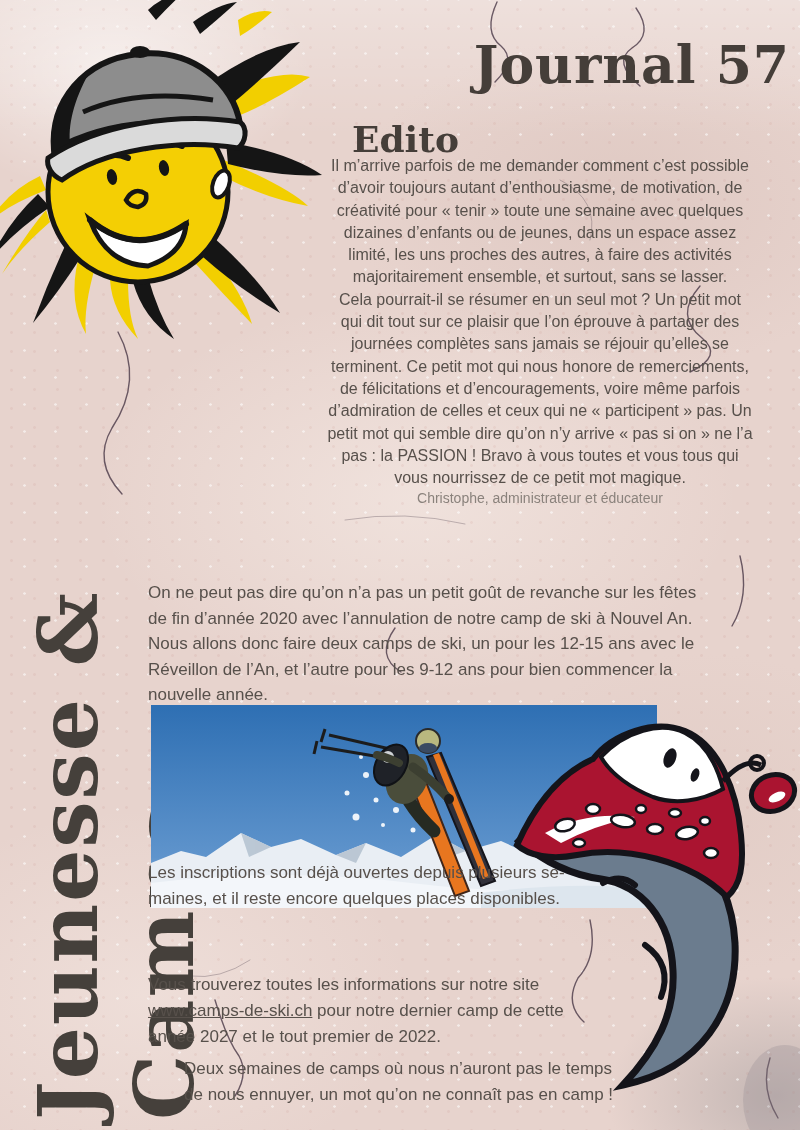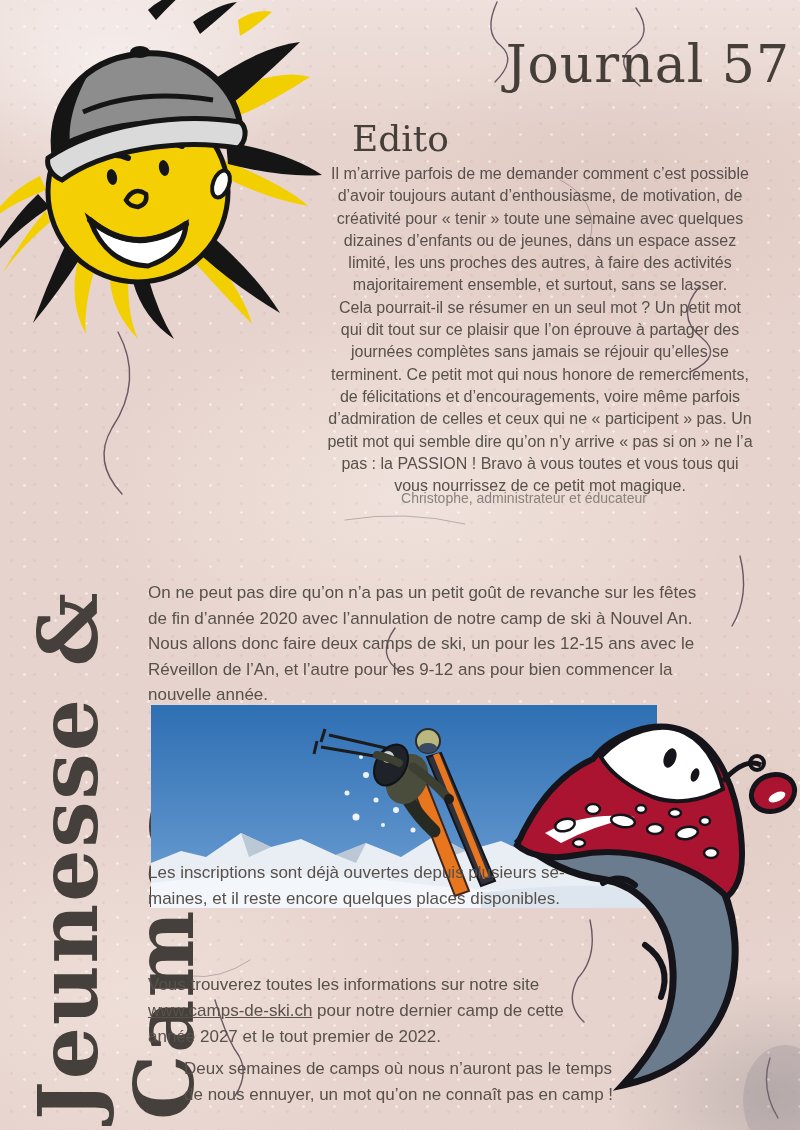--- a/index.html
+++ b/index.html
@@ -14,34 +14,34 @@
       radial-gradient(ellipse 430px 300px at 18% 88%, rgba(245,233,228,.50), transparent 62%),
       radial-gradient(ellipse 240px 170px at 97% 97%, rgba(168,160,160,.55), transparent 70%);
     font-family:"Liberation Sans", sans-serif;}
   .texture{position:absolute;inset:0;pointer-events:none;
     background-image:
       radial-gradient(rgba(186,118,108,.10) 1.2px, transparent 1.9px),
       radial-gradient(rgba(255,255,255,.55) 1px, transparent 1.7px);
     background-size:23px 19px, 31px 27px;background-position:0 0, 9px 13px;}
   svg{position:absolute;display:block;}
   .cracks{left:0;top:0;}
-  .slab{font-family:"DejaVu Serif", serif;font-weight:normal;color:#453e39;}
+  .slab{font-family:"DejaVu Serif", serif;font-weight:bold;color:#453e39;}
   .brand{position:absolute;left:20px;top:320px;height:800px;
     writing-mode:vertical-rl;transform:rotate(180deg);
     font-family:"DejaVu Serif", serif;font-weight:bold;font-size:82px;
     letter-spacing:2px;color:#45403b;}
   .jtitle{position:absolute;top:34px;right:10px;font-size:52px;letter-spacing:1px;}
   .jdate{position:absolute;top:95px;right:54px;font-size:26px;color:#857e79;
     font-family:"DejaVu Sans", sans-serif;letter-spacing:.5px;}
   .edito-h{position:absolute;left:352px;top:118px;font-size:36px;}
   .pre{white-space:pre-line;}
   .body-text{color:#57504b;}
   .edito-p{position:absolute;left:280px;top:155px;width:520px;text-align:center;
-    font-size:16px;line-height:22.3px;margin-top:8px;}
-  .edito-sig{position:absolute;left:264px;top:490px;width:520px;text-align:center;
+    font-size:16px;line-height:22.3px;}
+  .edito-sig{position:absolute;left:280px;top:490px;width:520px;text-align:center;
     font-size:14px;color:#8a827c;}
   .camps-h{position:absolute;left:146px;top:527px;font-size:43px;letter-spacing:-1px;}
   .camps-p{font-size:17px;line-height:25.5px;}
   .p1{position:absolute;left:148px;top:580px;width:648px;}
   .p2{position:absolute;left:148px;top:860px;width:505px;}
   .p3{position:absolute;left:148px;top:972px;width:505px;line-height:26px;}
   .p4{position:absolute;left:148px;top:1056px;width:505px;margin-left:36px;}
   .link{color:#57504b;text-decoration:underline;cursor:pointer;}
   .photo{left:151px;top:705px;}
   .sun{left:-12px;top:-8px;}

